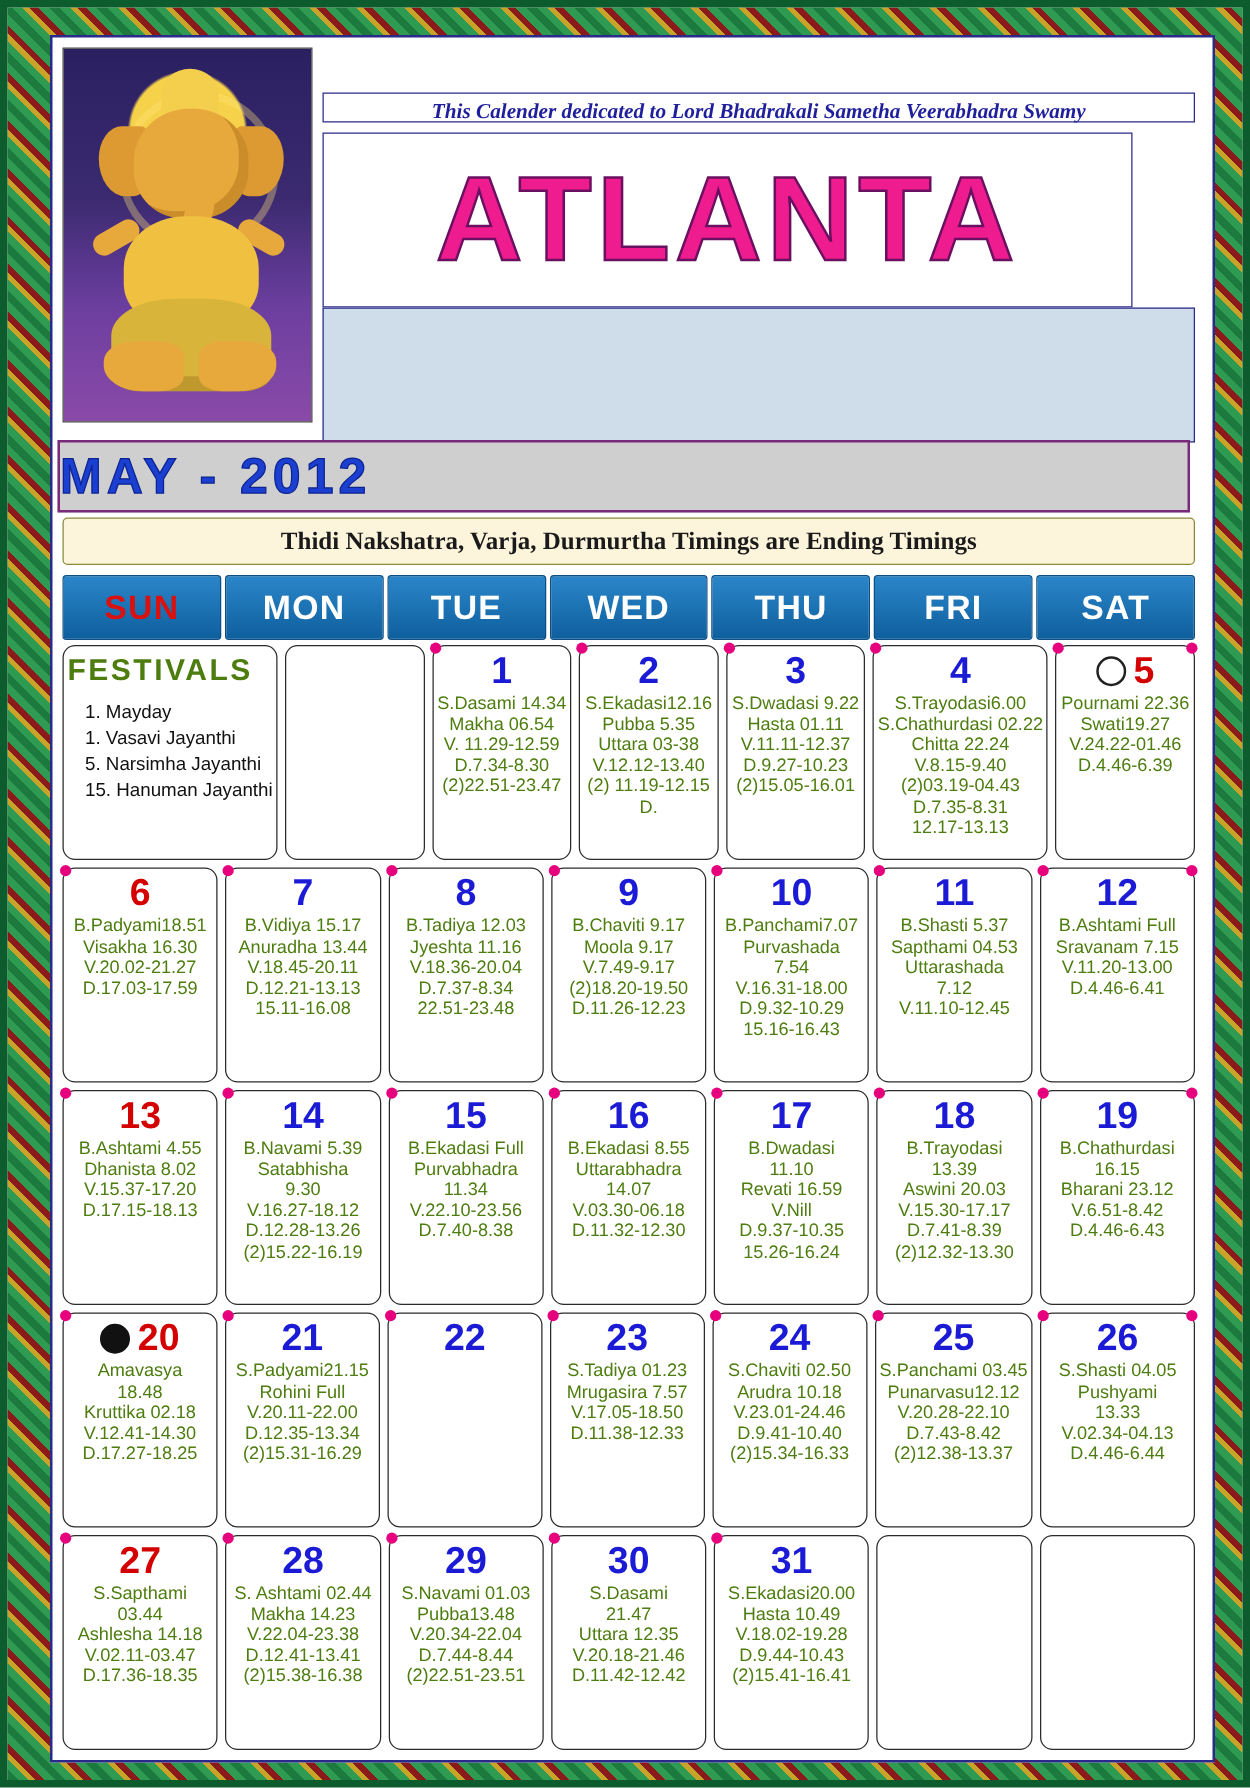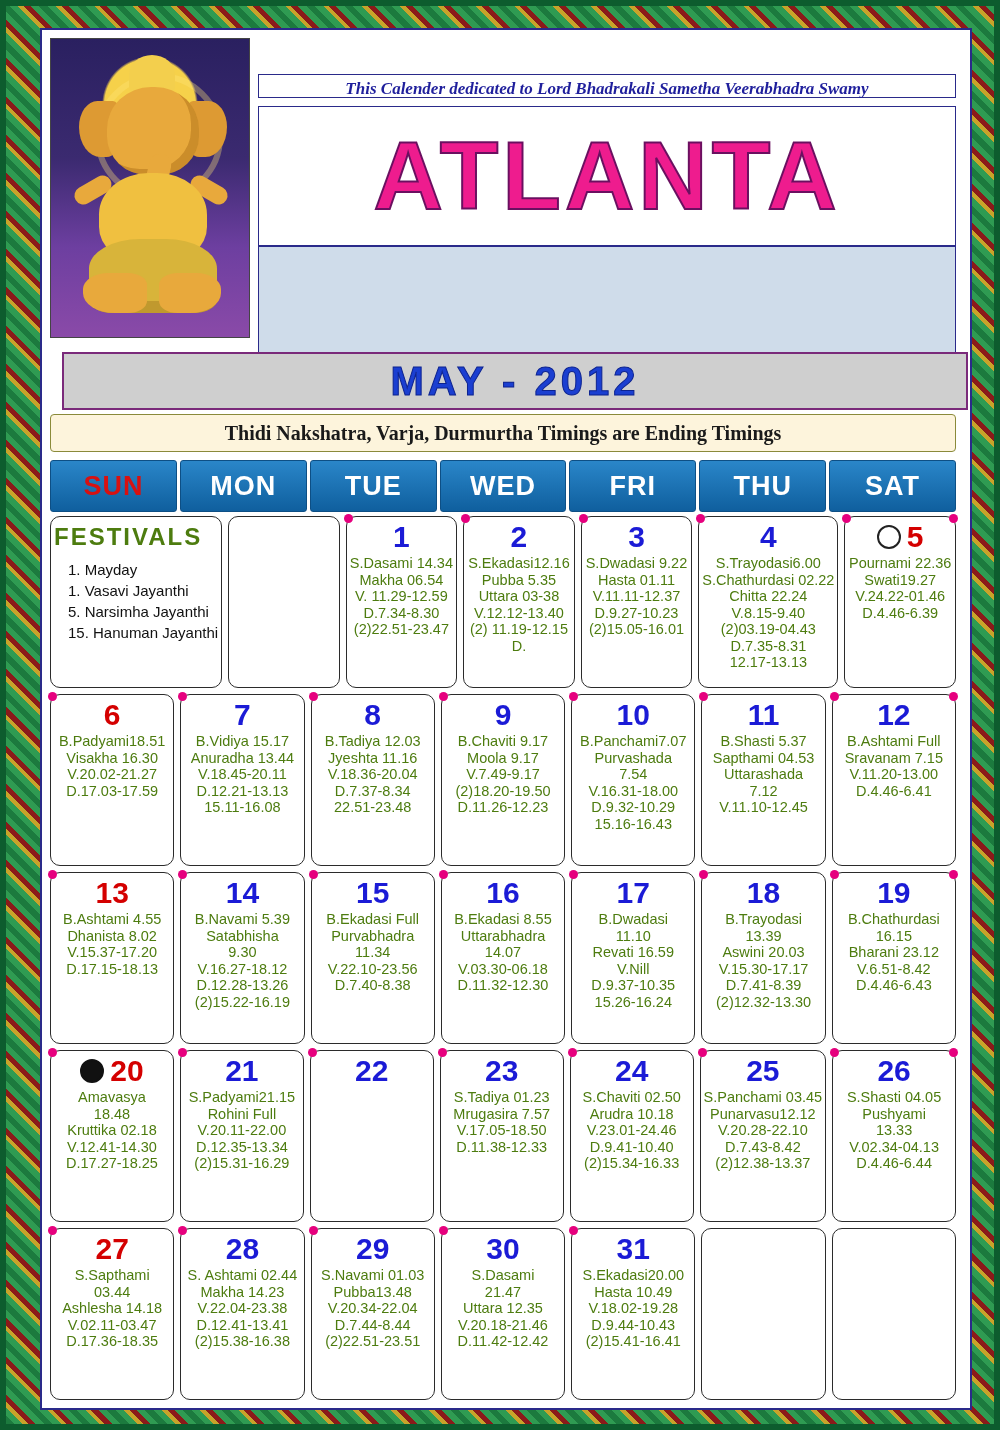--- a/index.html
+++ b/index.html
@@ -42,36 +42,36 @@
   .g-arm2{position:absolute;left:112px;top:104px;width:40px;height:18px;background:#e8a93c;border-radius:10px;transform:rotate(30deg);}
   .g-halo{position:absolute;left:18px;top:-4px;width:116px;height:116px;border-radius:50%;border:6px solid rgba(255,230,120,.35);}
 
   .dedication{
     position:absolute;left:216px;top:44px;width:698px;height:24px;
     border:1px solid #2a2a8a;box-sizing:border-box;
     color:#1f1f9c;font-family:"Liberation Serif",serif;font-weight:bold;font-style:italic;
     font-size:17px;text-align:center;line-height:28px;
   }
   .city{
-    position:absolute;left:216px;top:76px;width:698px;height:140px;
+    position:absolute;left:216px;top:76px;width:648px;height:140px;
     border:1px solid #2a2a8a;box-sizing:border-box;background:#fff;
     display:flex;align-items:center;justify-content:center;
   }
   .city span{
     font-family:"Liberation Sans",sans-serif;font-weight:bold;font-size:96px;letter-spacing:4px;
     color:#ee1c8e;-webkit-text-stroke:2px #6a1060;
   }
   .bluebox{
     position:absolute;left:216px;top:216px;width:698px;height:108px;
     border:1px solid #2a2a8a;box-sizing:border-box;background:#cfdcea;
   }
   .monthbar{
-    position:absolute;left:20px;top:322px;width:906px;height:58px;
+    position:absolute;left:4px;top:322px;width:906px;height:58px;
     border:2px solid #7a2a7a;box-sizing:border-box;background:#cfcfcf;
-    text-align:center;
+    text-align:left;
   }
   .monthbar span{
     font-family:"Liberation Sans",sans-serif;font-weight:bold;font-size:40px;letter-spacing:4px;
     color:#1b3fd1;line-height:54px;-webkit-text-stroke:1px #0d2390;
   }
   .notebar{
     position:absolute;left:8px;top:384px;width:906px;height:38px;
     border:1px solid #8a8a3a;box-sizing:border-box;background:#fdf4dc;border-radius:4px;
     text-align:center;
   }
@@ -152,22 +152,22 @@
       <div class="notebar">
         <span>Thidi Nakshatra, Varja,  Durmurtha Timings are Ending Timings</span>
       </div>
     </div>
 
     <div class="weekbar">
       <div class="wd sun">SUN</div>
       <div class="wd mon">MON</div>
       <div class="wd tue">TUE</div>
       <div class="wd wed">WED</div>
+      <div class="wd thu">THU</div>
       <div class="wd fri">FRI</div>
-      <div class="wd thu">THU</div>
       <div class="wd sat">SAT</div>
     </div>
 
     <div class="grid" id="grid">
         <div class="row">
           <div class="cell fest">
             <div class="fest-title">FESTIVALS</div>
             <div class="fest-list">
               <div>1. Mayday</div>
               <div>1. Vasavi Jayanthi</div>

